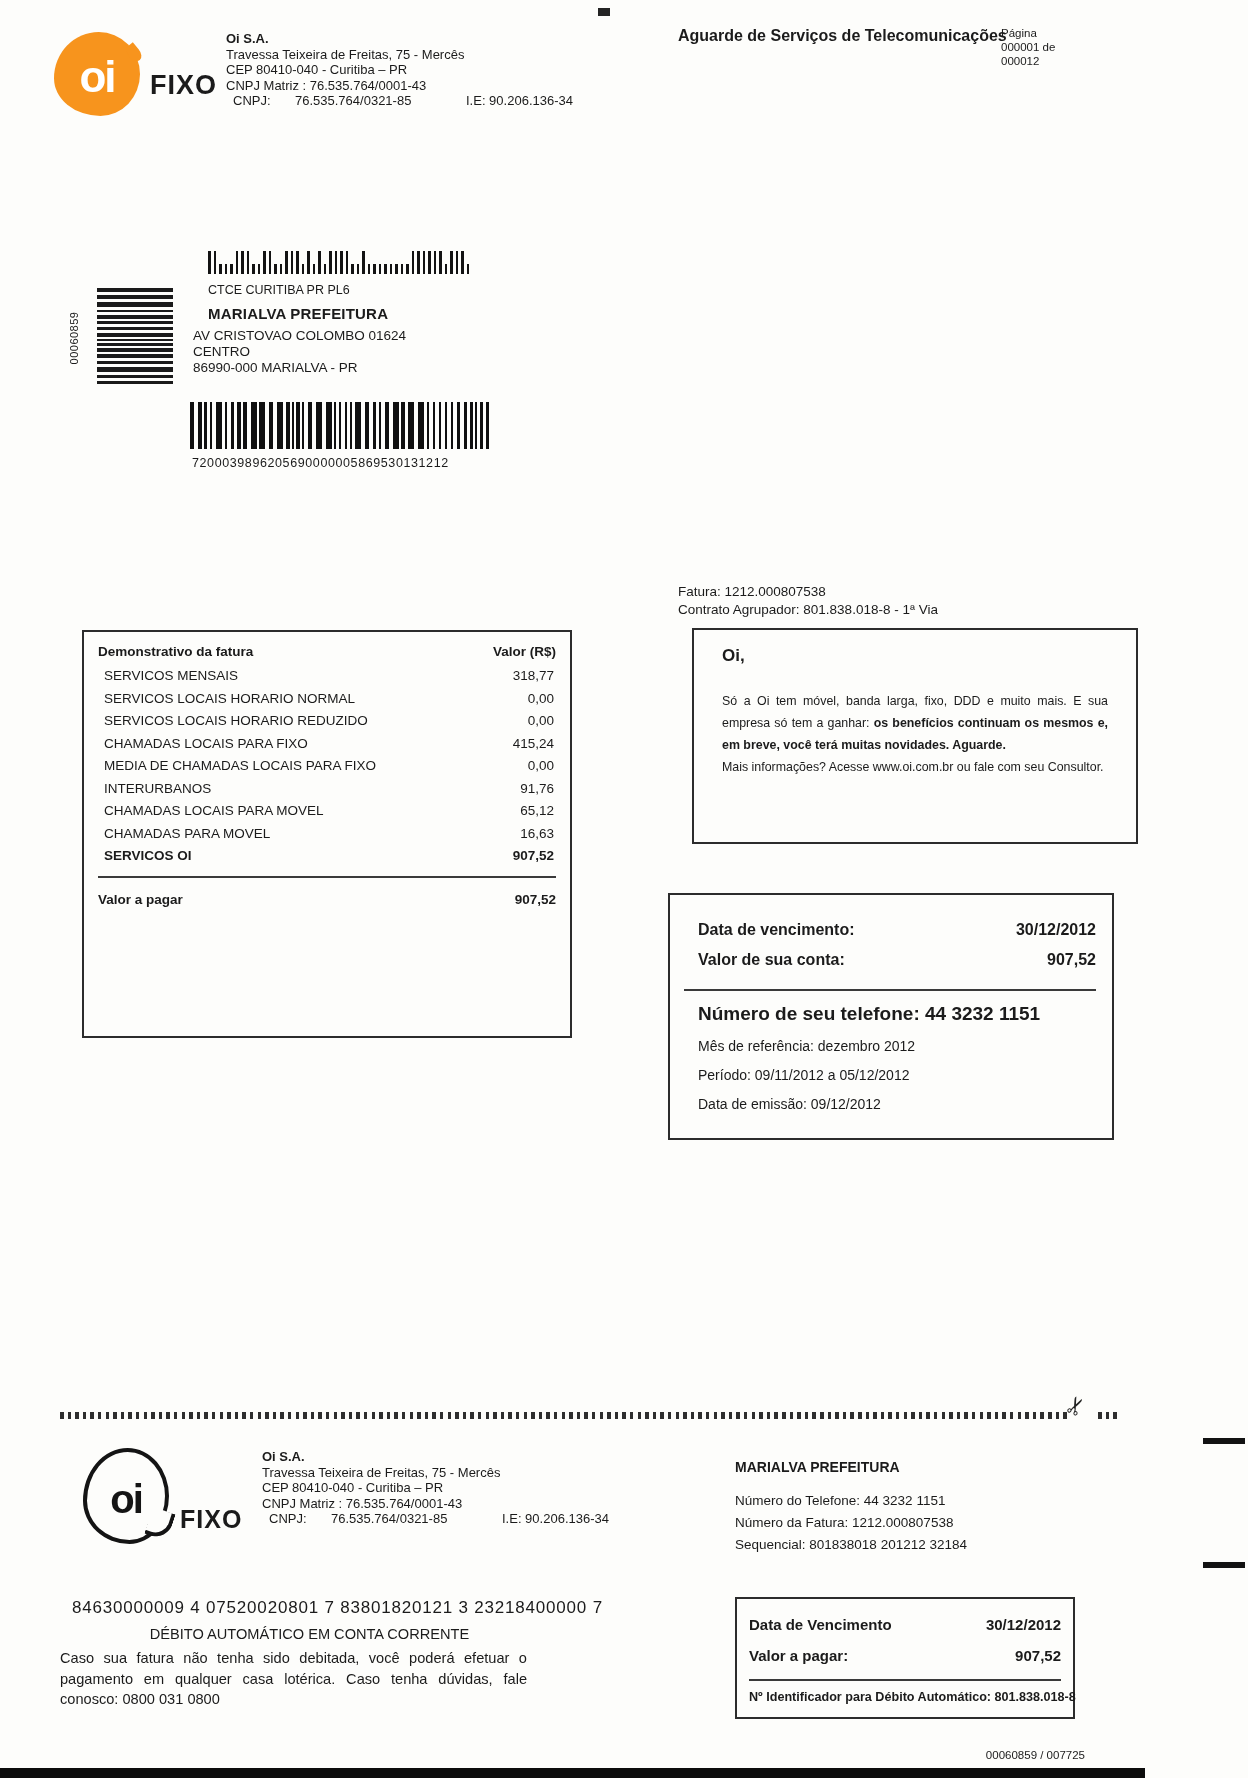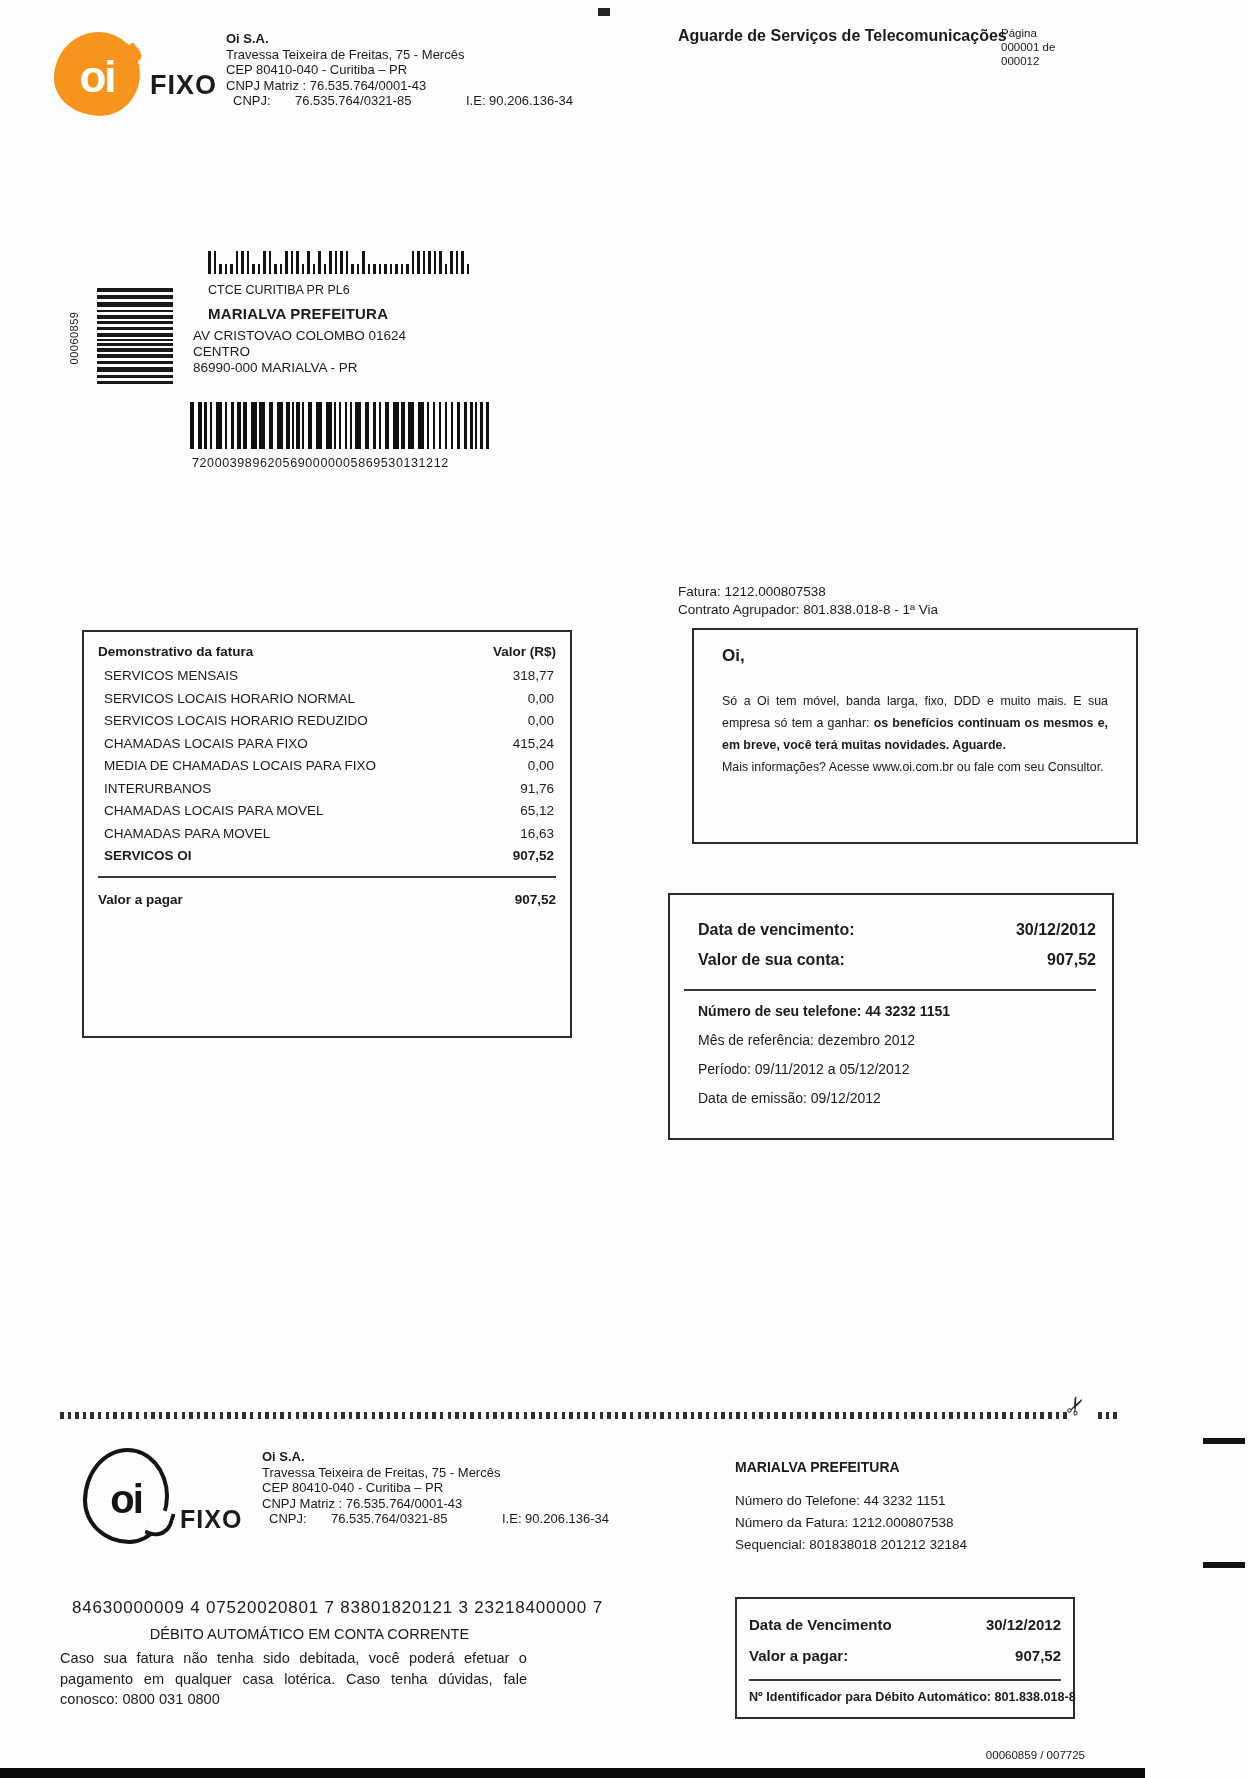--- a/index.html
+++ b/index.html
@@ -51,21 +51,21 @@
   .stmt .trow{display:flex;justify-content:space-between;font-weight:bold;margin-top:14px;padding-left:0;text-align:right;}
   
   .msg{padding:16px 28px;}
   .msg .hi{font-size:17px;font-weight:bold;}
   .msg p{margin:24px 0 0 0;font-size:12.4px;line-height:22px;text-align:justify;}
   .msg .l2{display:block;margin-top:0;text-align:left;}
   
   .due{padding:20px 16px 0 28px;}
   .due .drow{display:flex;justify-content:space-between;font-size:16px;font-weight:bold;line-height:30px;}
   .due-div{border-top:2px solid #3a3a3a;margin:14px 0 12px -14px;}
-  .due .info1{font-size:14px;font-weight:bold;margin-top:2px;}
+  .due .info1{font-size:19px;font-weight:bold;margin-top:2px;}
   .due .info{font-size:14px;margin-top:13px;}
   
   .cut{height:7px;background:repeating-linear-gradient(90deg,#2e2e2e 0 3.5px,transparent 3.5px 7.6px);}
   .scissors{font-size:24px;transform:rotate(-65deg);color:#222;}
   
   .cust{font-size:13.5px;line-height:22px;}
   .cust .nm{font-weight:bold;font-size:14px;}
   .digits{font-size:17px;letter-spacing:.8px;white-space:nowrap;}
   .debit-t{font-size:14.6px;text-align:center;}
   .debit-p{font-size:14.6px;line-height:20.5px;text-align:justify;}

